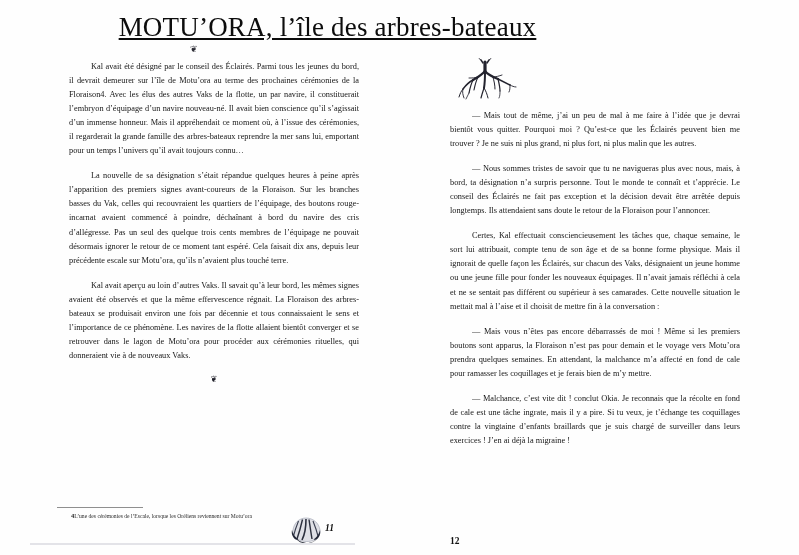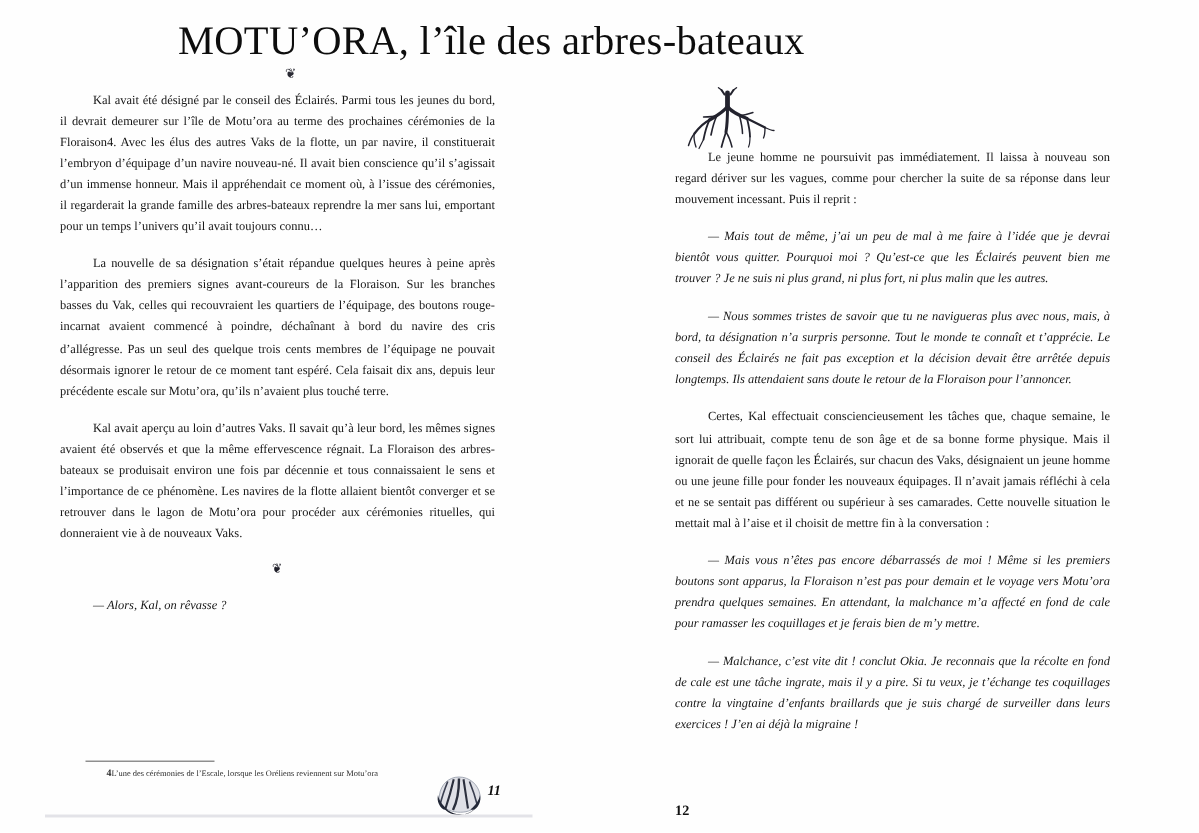--- a/index.html
+++ b/index.html
@@ -34,47 +34,48 @@
     padding-left: 0px;
   }
   #book-title .title-text {
     font-family: "Liberation Serif", "DejaVu Serif", serif;
     font-size: 27px;
     font-weight: 400;
     letter-spacing: 0.2px;
     color: #0d0d0d;
     display: inline-block;
     transform: translateX(-72px);
+    text-decoration: underline;
   }
 
   
   .page {
     position: absolute;
     top: 60px;
     width: 290px;
     height: 470px;
   }
-  #page-left  { left: 40px; }
+  #page-left  { left: 69px; }
   #page-right { left: 450px; }
 
   .col-body {
     font-size: 8.3px;
     line-height: 14.05px;
     text-align: justify;
     color: #151515;
   }
 
   p.para {
     margin: 0 0 0 0;
     text-indent: 22px;
     text-align: justify;
     text-justify: inter-word;
   }
   p.para.spaced { margin-top: 11px; }
-  p.para.dialogue { text-indent: 22px; font-style: italic; }
+  p.para.dialogue { text-indent: 22px; }
 
   .footnote-ref {
     font-size: 8.3px;
     vertical-align: baseline;
   }
 
   
   .ornament-sep {
     text-align: center;
     margin: 10px 0 6px 0;
@@ -214,30 +215,28 @@
 
       <p class="para spaced">La nouvelle de sa désignation s’était répandue quelques heures à peine après l’apparition des premiers signes avant-coureurs de la Floraison. Sur les branches basses du Vak, celles qui recouvraient les quartiers de l’équipage, des boutons rouge-incarnat avaient commencé à poindre, déchaînant à bord du navire des cris d’allégresse. Pas un seul des quelque trois cents membres de l’équipage ne pouvait désormais ignorer le retour de ce moment tant espéré. Cela faisait dix ans, depuis leur précédente escale sur Motu’ora, qu’ils n’avaient plus touché terre.</p>
 
       <p class="para spaced">Kal avait aperçu au loin d’autres Vaks. Il savait qu’à leur bord, les mêmes signes avaient été observés et que la même effervescence régnait. La Floraison des arbres-bateaux se produisait environ une fois par décennie et tous connaissaient le sens et l’importance de ce phénomène. Les navires de la flotte allaient bientôt converger et se retrouver dans le lagon de Motu’ora pour procéder aux cérémonies rituelles, qui donneraient vie à de nouveaux Vaks.</p>
 
       <div class="ornament-sep">
         <span class="glyph">❦</span>
       </div>
 
 
-      <p class="para spaced dialogue">— Alors, Kal, on rêvasse ?</p>
 
 
     </div>
   </div>
 
   <div class="page" id="page-right">
     <div class="col-body" style="padding-top:38px;">
 
-      <p class="para">Le jeune homme ne poursuivit pas immédiatement. Il laissa à nouveau son regard dériver sur les vagues, comme pour chercher la suite de sa réponse dans leur mouvement incessant. Puis il reprit :</p>
 
       <p class="para spaced dialogue">— Mais tout de même, j’ai un peu de mal à me faire à l’idée que je devrai bientôt vous quitter. Pourquoi moi ? Qu’est-ce que les Éclairés peuvent bien me trouver ? Je ne suis ni plus grand, ni plus fort, ni plus malin que les autres.</p>
 
 
 
       <p class="para spaced dialogue">— Nous sommes tristes de savoir que tu ne navigueras plus avec nous, mais, à bord, ta désignation n’a surpris personne. Tout le monde te connaît et t’apprécie. Le conseil des Éclairés ne fait pas exception et la décision devait être arrêtée depuis longtemps. Ils attendaient sans doute le retour de la Floraison pour l’annoncer.</p>
 
       <p class="para spaced">Certes, Kal effectuait consciencieusement les tâches que, chaque semaine, le sort lui attribuait, compte tenu de son âge et de sa bonne forme physique. Mais il ignorait de quelle façon les Éclairés, sur chacun des Vaks, désignaient un jeune homme ou une jeune fille pour fonder les nouveaux équipages. Il n’avait jamais réfléchi à cela et ne se sentait pas différent ou supérieur à ses camarades. Cette nouvelle situation le mettait mal à l’aise et il choisit de mettre fin à la conversation :</p>
 
       <p class="para spaced dialogue">— Mais vous n’êtes pas encore débarrassés de moi ! Même si les premiers boutons sont apparus, la Floraison n’est pas pour demain et le voyage vers Motu’ora prendra quelques semaines. En attendant, la malchance m’a affecté en fond de cale pour ramasser les coquillages et je ferais bien de m’y mettre.</p>

